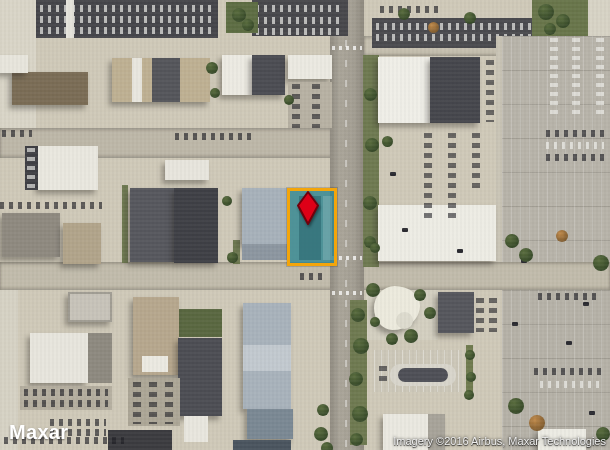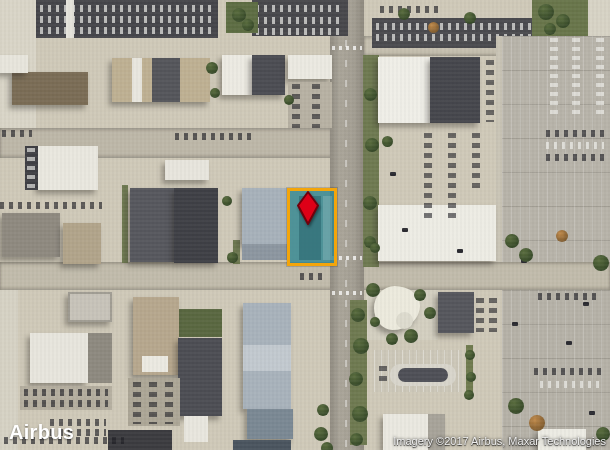--- a/index.html
+++ b/index.html
@@ -211,15 +211,15 @@
 
   <div class="parcel" style="border-color: rgb(243, 165, 11); background-color: rgba(46, 133, 144, 0.8);">
     <div class="s" style="left:9px;top:5px;width:22px;height:64px;background:rgba(22,76,88,.38);"></div>
     <div class="s" style="left:33px;top:5px;width:9px;height:64px;background:rgba(255,255,255,.15);"></div>
   </div>
 
   <svg width="24" height="34" viewBox="0 0 24 34" style="position:absolute;left:296px;top:191px;filter:drop-shadow(1px 2px 1.5px rgba(0,0,0,.45));">
     <polygon points="12,1 22,14.5 12,33 2,14.5" stroke-width="2" stroke-linejoin="round" style="fill: rgb(221, 0, 23); stroke: rgb(112, 0, 12);"></polygon>
   </svg>
 
-  <div class="logo">Airbus</div>
-  <div class="attr">Imagery ©2017 Airbus, Maxar Technologies</div>
+  <div class="logo">Maxar</div>
+  <div class="attr">Imagery ©2016 Airbus, Maxar Technologies</div>
 </div>
 
 </body></html>

